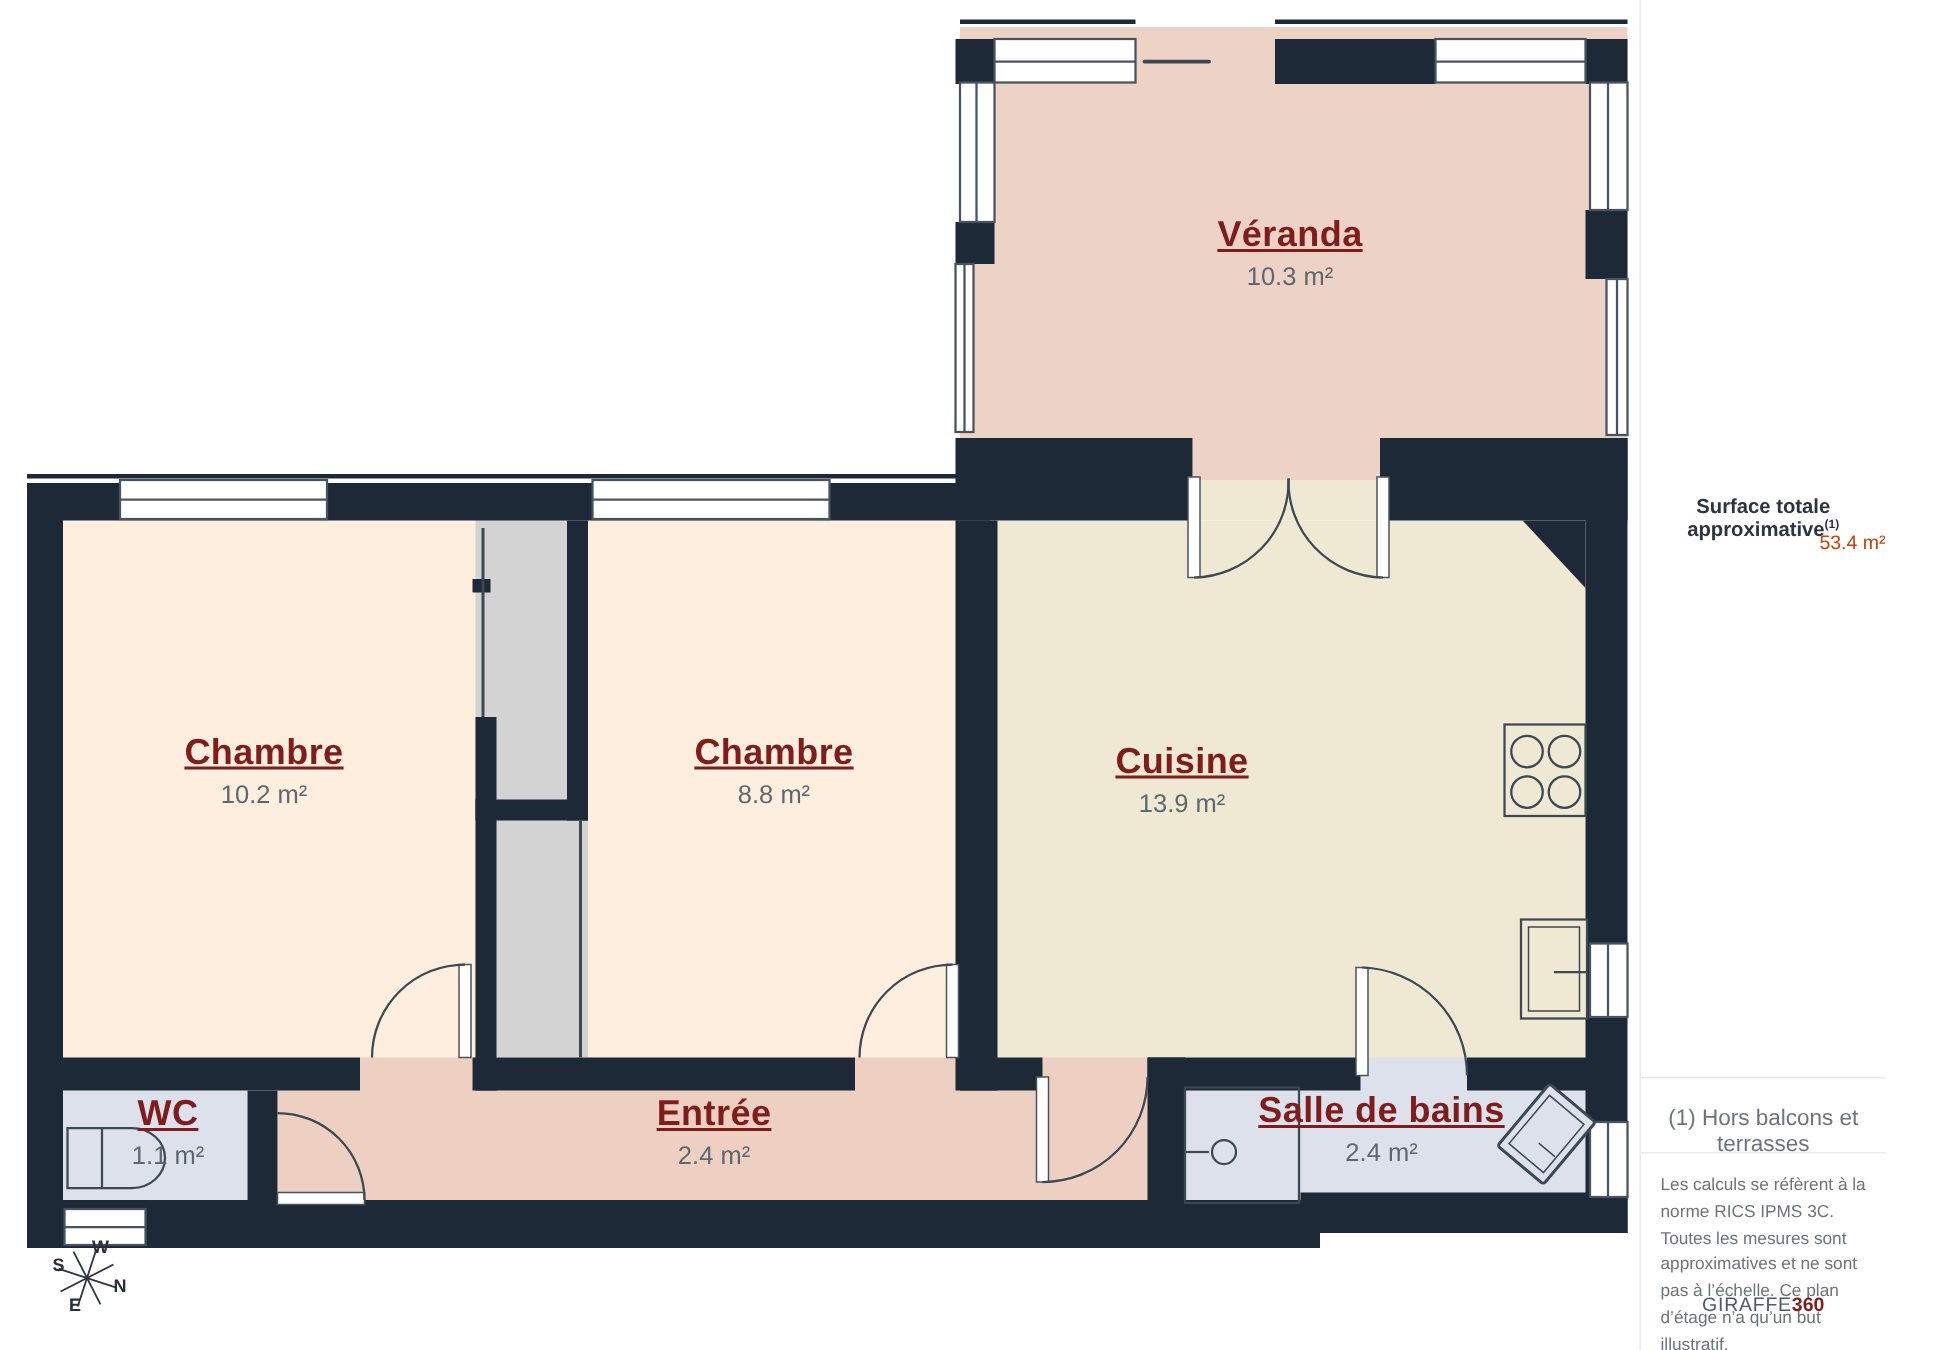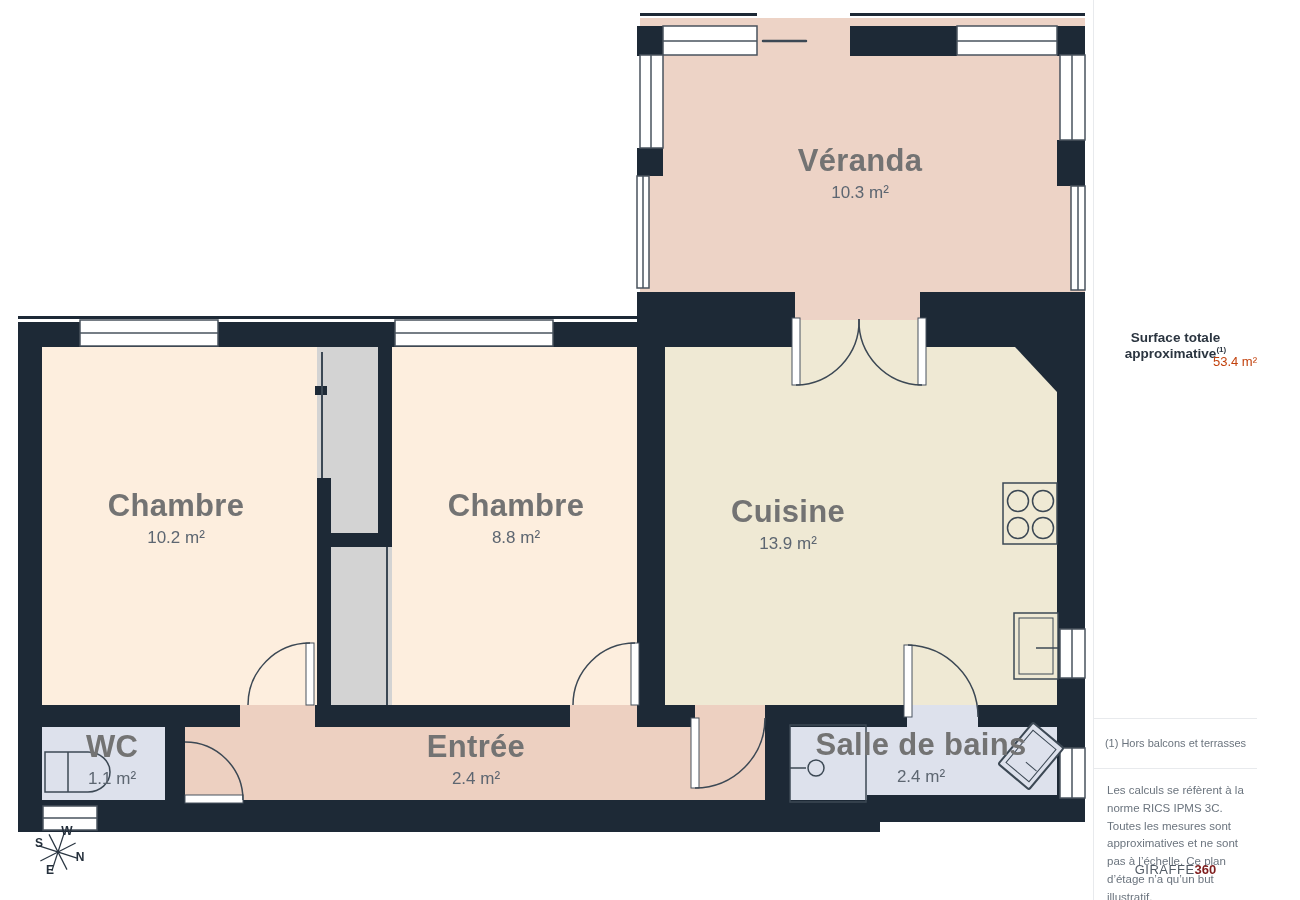--- a/index.html
+++ b/index.html
@@ -1,29 +1,29 @@
 <!DOCTYPE html>
 <html><head>
 <meta charset="utf-8">
 <style>
   html,body{margin:0;padding:0;background:#fff;}
   #stage{position:relative;width:1300px;height:900px;background:#ffffff;overflow:hidden;
          font-family:"Liberation Sans",sans-serif;}
   #plan-svg{position:absolute;left:0;top:0;}
   .room-label{position:absolute;transform:translateX(-50%);text-align:center;white-space:nowrap;}
-  .room-name{font-size:31px;font-weight:700;color:#737373;letter-spacing:.3px;}
+  .room-name{font-size:24px;font-weight:700;color:#7f1d1d;letter-spacing:.3px;text-decoration:underline;}
   .room-area{font-size:17px;color:#5d6671;margin-top:4px;}
   .compass-letter{position:absolute;font-size:12px;font-weight:700;color:#25303c;transform:translate(-50%,-50%);}
   
   #sidebar{position:absolute;left:1093px;top:0;width:164px;height:900px;border-left:1px solid #e8eaed;box-sizing:border-box;}
   .sb-title{position:absolute;top:330px;width:100%;text-align:center;font-size:13.5px;font-weight:700;color:#2b3540;}
   .sb-title sup{font-size:8px;}
   .sb-value{position:absolute;top:354px;width:100%;text-align:right;font-size:13px;color:#c2410c;}
   .sb-divider{position:absolute;left:0;width:100%;border-top:1px solid #e8eaed;}
-  .sb-note{position:absolute;top:737px;width:100%;text-align:center;font-size:11px;color:#6b747e;}
+  .sb-note{position:absolute;top:737px;width:100%;text-align:center;font-size:15px;color:#6b747e;}
   .sb-paragraph{position:absolute;top:782px;left:0;width:100%;box-sizing:border-box;padding:0 13px;
                 font-size:11.5px;line-height:1.55;color:#6b747e;}
   .sb-brand{position:absolute;top:862px;width:100%;text-align:center;font-size:13px;color:#525b65;letter-spacing:.5px;}
   .sb-brand .b360{font-weight:700;color:#7f1d1d;letter-spacing:0;}
 </style>
 </head>
 <body>
 
 <div id="stage">
 

